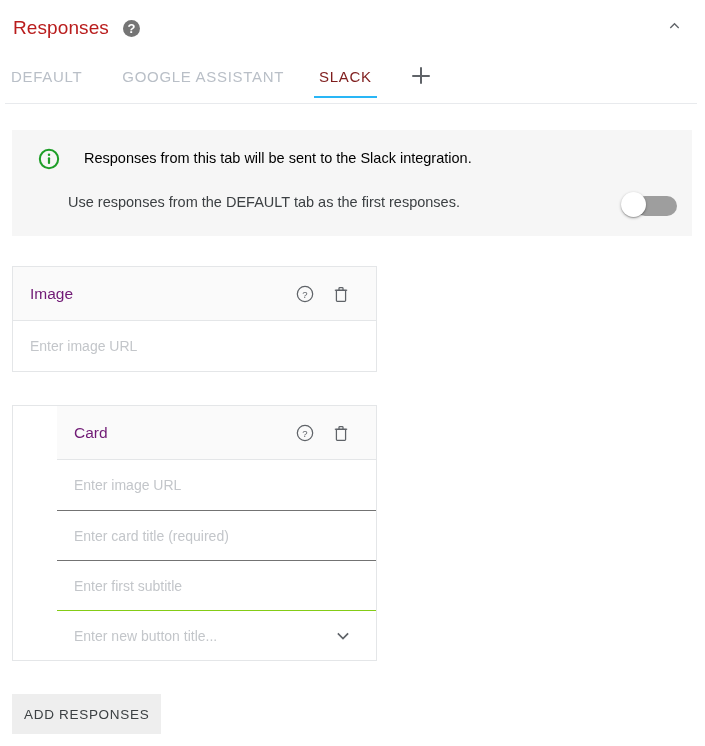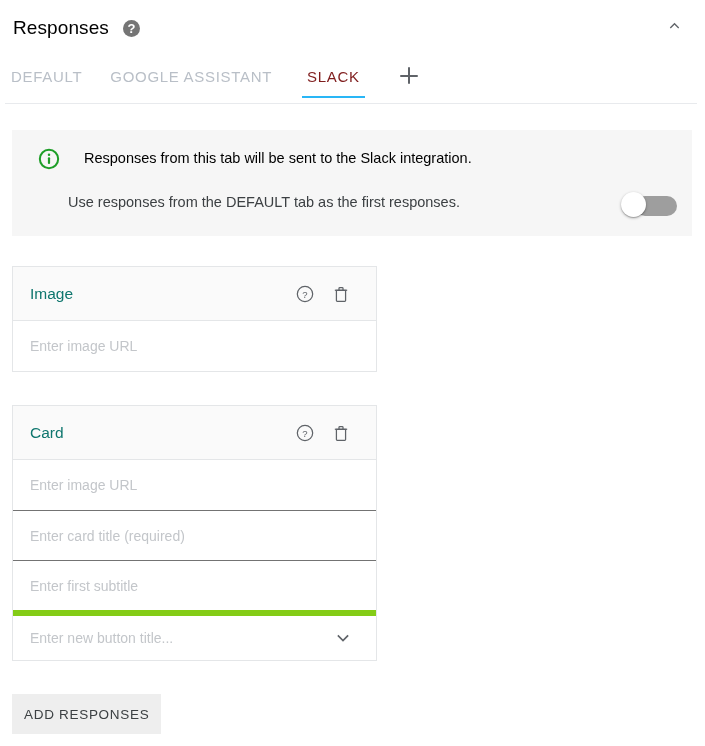--- a/index.html
+++ b/index.html
@@ -21,21 +21,21 @@
     position: absolute;
     left: 0; top: 0;
     width: 705px; height: 56px;
     display: flex;
     align-items: center;
   }
   .panel-title {
     margin-left: 13px;
     font-size: 19px;
     font-weight: 400;
-    color: #000000;
+    color: #b91c1c;
     letter-spacing: .1px;
   }
   .help-dot {
     margin-left: 14px;
     width: 17px; height: 17px;
     border-radius: 50%;
     background: #757575;
     color: #ffffff;
     font-size: 13px;
     font-weight: 700;
@@ -68,21 +68,21 @@
   .tab {
     font-size: 15px;
     letter-spacing: .7px;
     color: #b9bfc7;
     padding: 0 0 13px 0;
     cursor: pointer;
     position: relative;
     white-space: nowrap;
   }
   .tab.t-default { margin-left: 11px; }
-  .tab.t-ga { margin-left: 28px; }
+  .tab.t-ga { margin-left: 40px; }
   .tab.t-slack { margin-left: 35px; color: #7f1d1d; }
   .tab.active::after {
     content: "";
     position: absolute;
     left: -5px; right: -5px;
     bottom: 0;
     height: 2.5px;
     background: #29b6f6;
   }
   .tab-add {
@@ -169,58 +169,58 @@
     height: 54px;
     background: #fafafa;
     border-bottom: 1px solid #e4e6e8;
     display: flex;
     align-items: center;
     box-sizing: border-box;
   }
   .rcard-title {
     margin-left: 17px;
     font-size: 15.5px;
-    color: #0f766e;
+    color: #701a75;
     flex: 1;
   }
   .rcard-icon {
     width: 26px; height: 26px;
     display: flex;
     align-items: center;
     justify-content: center;
     cursor: pointer;
   }
   .rcard-icon.help { margin-right: 10px; }
   .rcard-icon.trash { margin-right: 22px; }
 
   .rrow {
     height: 50px;
     display: flex;
     align-items: center;
     box-sizing: border-box;
     position: relative;
   }
   .rrow + .rrow { border-top: 1px solid #737373; }
-  .rrow.sep-thick { border-top: 6px solid #84cc16; }
+  .rrow.sep-thick { border-top: 1px solid #84cc16; }
   .rrow-input {
     margin-left: 17px;
     font-size: 14px;
     color: #c3c6ca;
     flex: 1;
     cursor: text;
     white-space: nowrap;
   }
   .rrow-chev {
     margin-right: 24px;
     width: 18px; height: 18px;
     cursor: pointer;
   }
 
   #card-image { top: 266px; }
-  #card-card  { top: 405px; }
+  #card-card  { top: 405px; padding-left: 44px; }
 
   
   .add-btn {
     position: absolute;
     left: 12px; top: 694px;
     height: 40px;
     padding: 0 12px;
     background: #eeeeee;
     border: none;
     font-family: "Liberation Sans", sans-serif;

